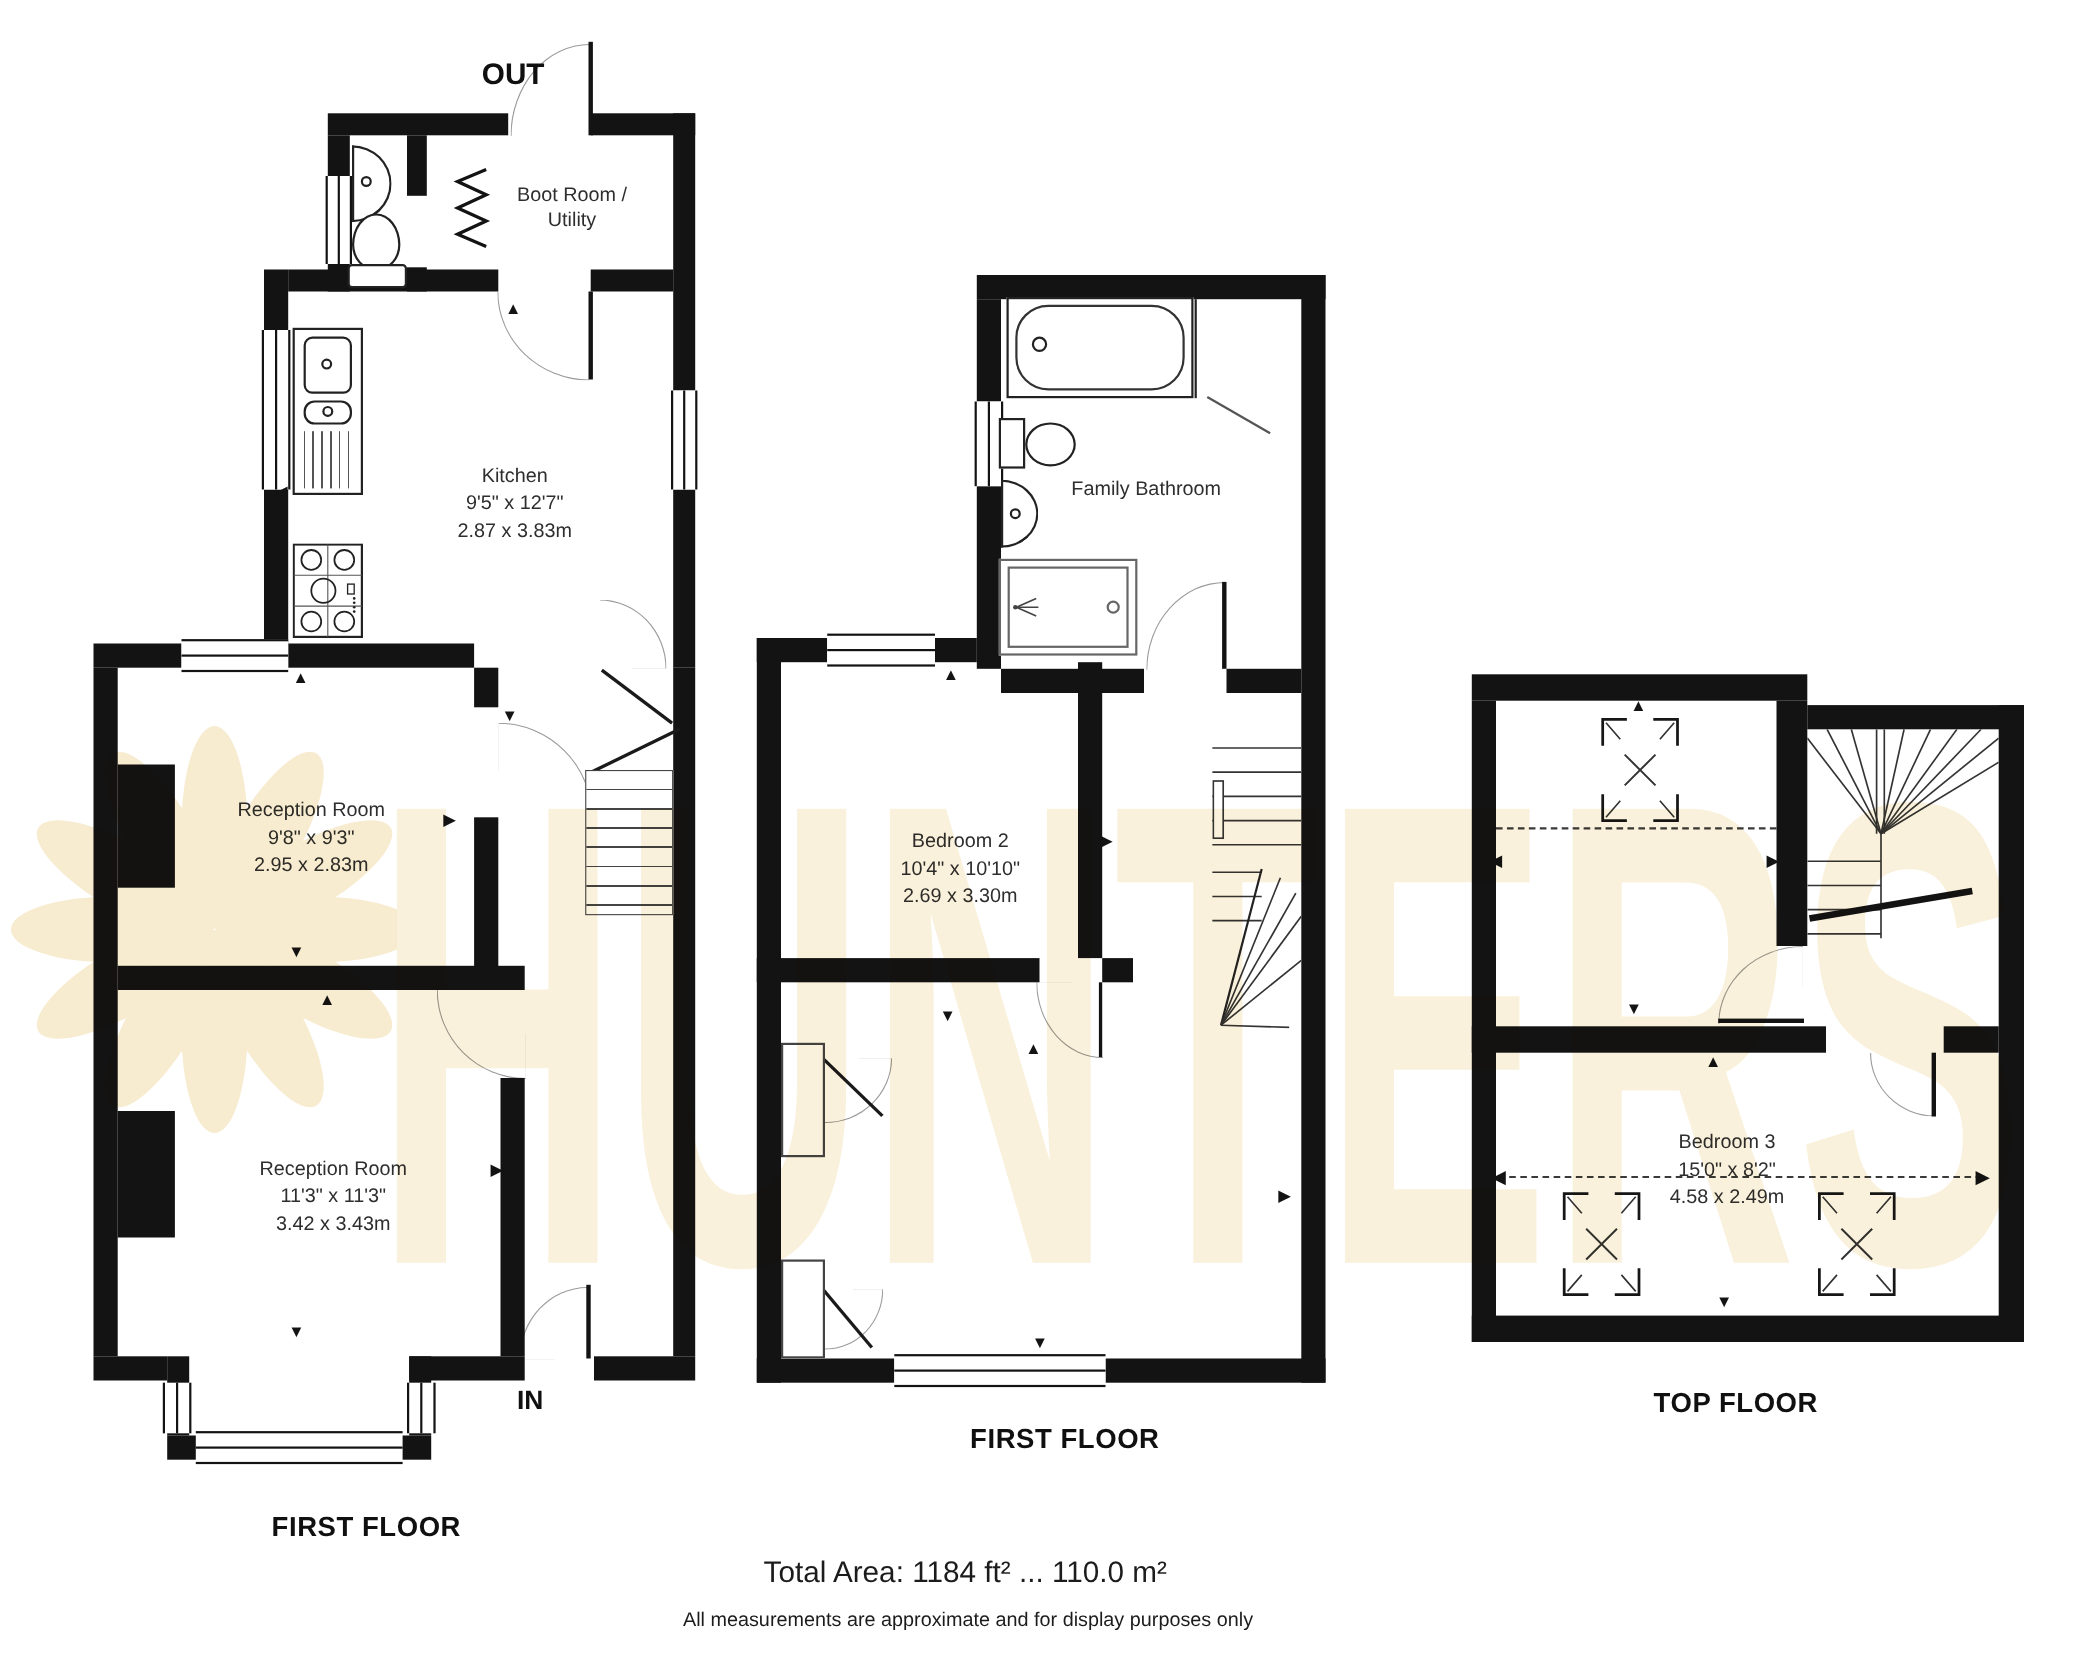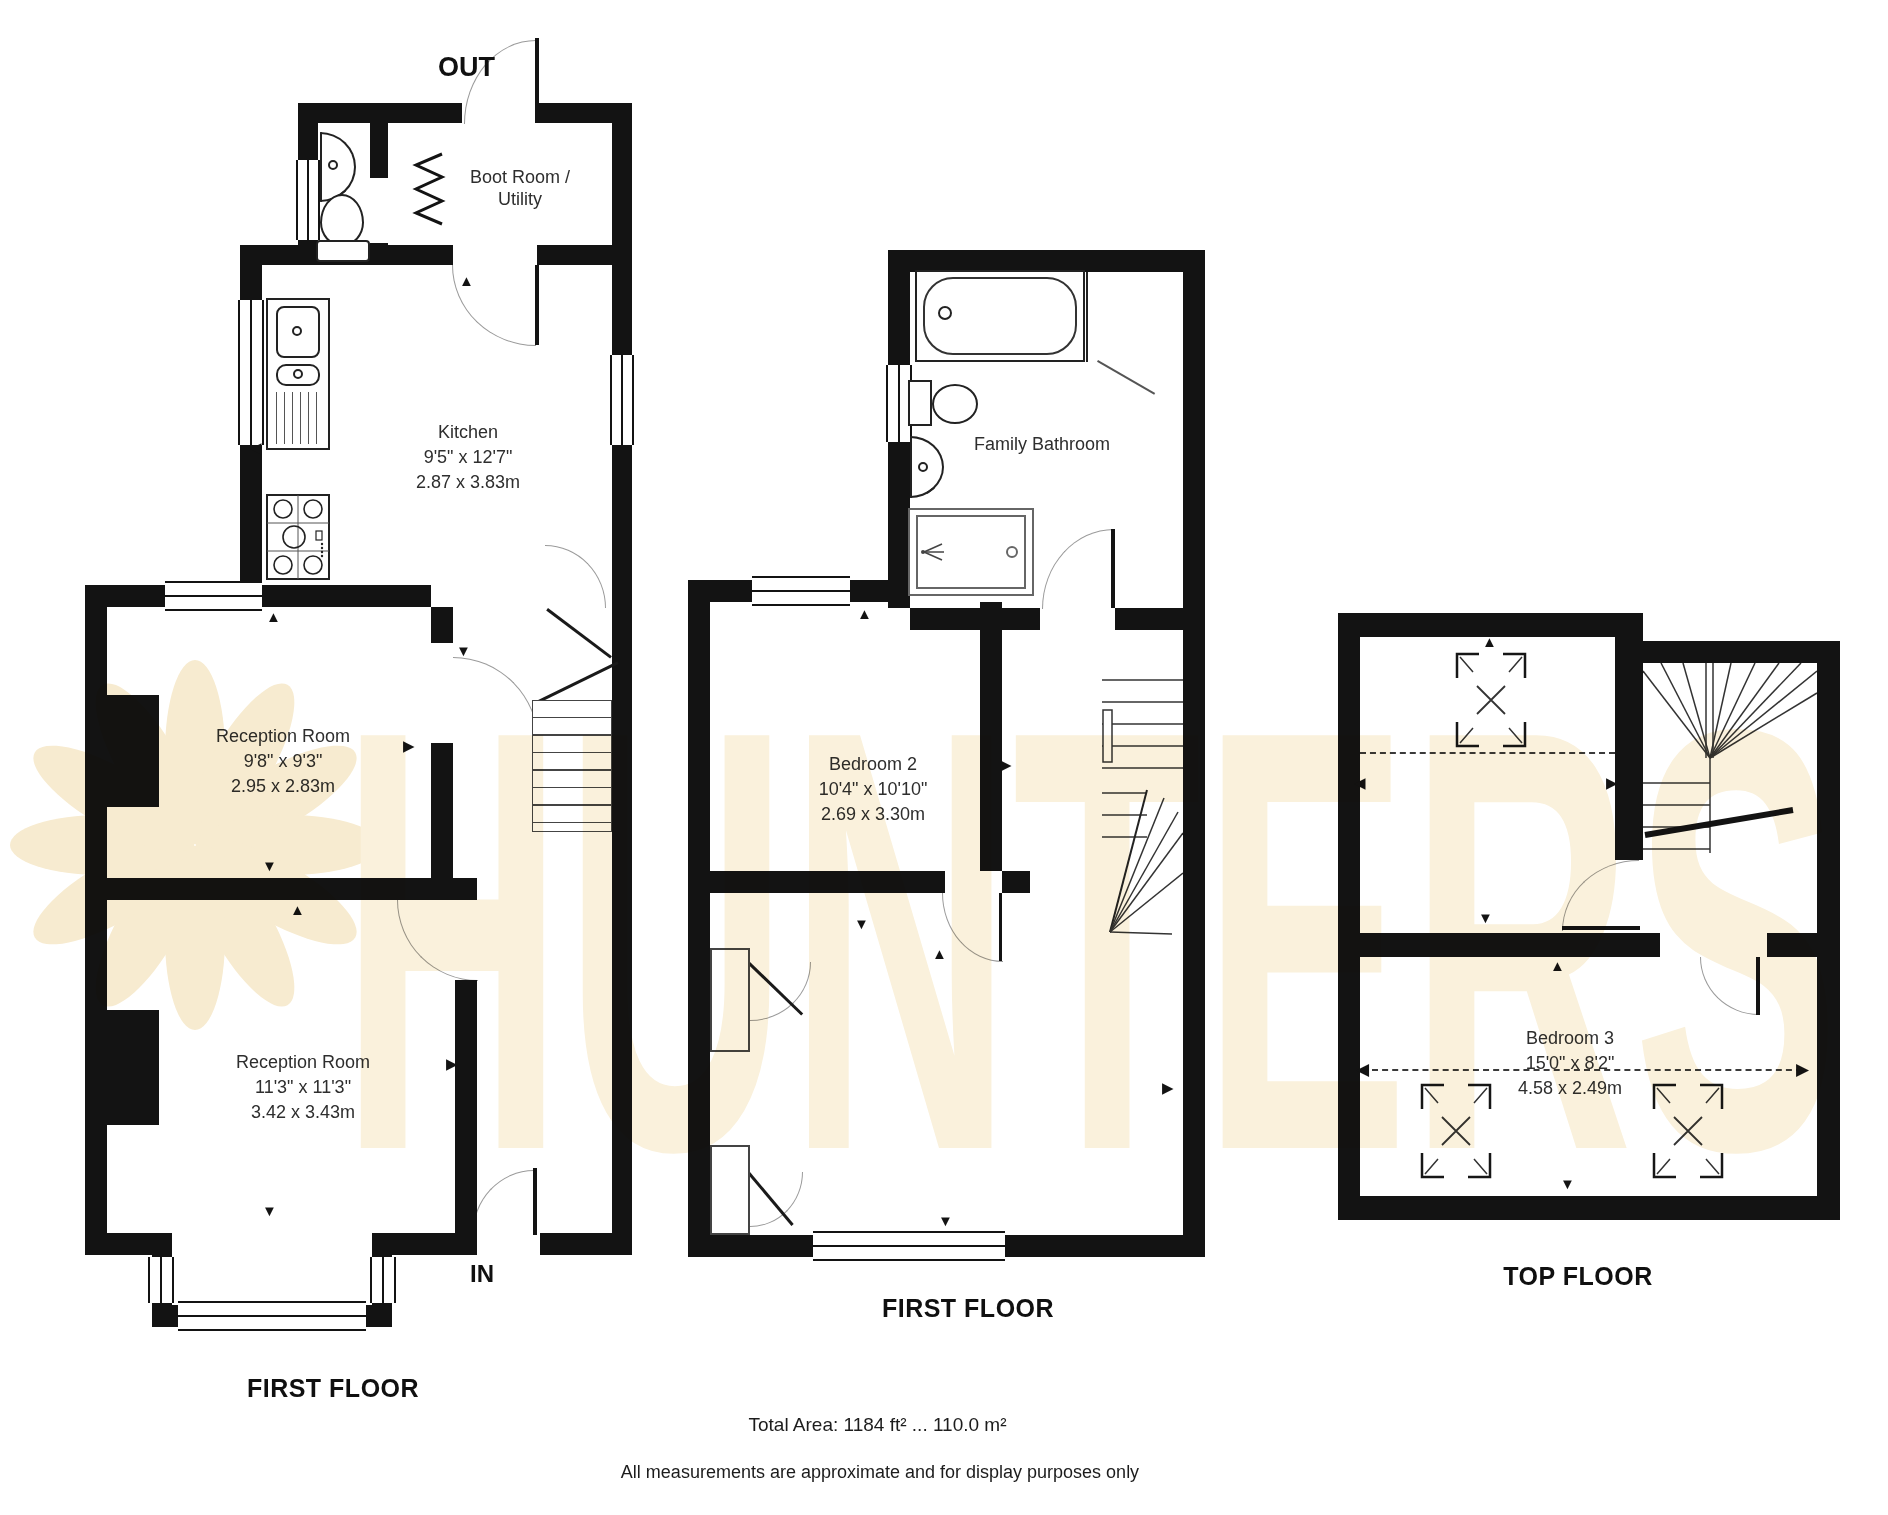--- a/index.html
+++ b/index.html
@@ -303,21 +303,21 @@
   </svg>
   <svg class="svgfix" style="left:1652px;top:1083px" width="72" height="96" viewBox="0 0 72 96">
     <path d="M2,26 L2,2 L24,2 M48,2 L70,2 L70,26 M70,70 L70,94 L48,94 M24,94 L2,94 L2,70" fill="none" stroke="#161616" stroke-width="2.5"></path>
     <path d="M5,5 l13,15 M67,5 l-13,15 M5,91 l13,-15 M67,91 l-13,-15" fill="none" stroke="#333" stroke-width="1.5"></path>
     <path d="M22,34 L50,62 M50,34 L22,62" fill="none" stroke="#333" stroke-width="1.8"></path>
   </svg>
   <span class="arr" style="left:1560px;top:1176px">▼</span>
   <div class="ftitle" style="left:1448px;top:1262px">TOP FLOOR</div>
 
   <div>
-    <div class="footer-line" style="left:565px;top:1414px;width:625px;font-size:19px">Total Area: 1184 ft² ... 110.0 m²</div>
+    <div class="footer-line" style="left:565px;top:1414px;width:625px;font-size:27px">Total Area: 1184 ft² ... 110.0 m²</div>
     <div class="footer-line" style="left:560px;top:1462px;width:640px;font-size:18px">All measurements are approximate and for display purposes only</div>
   </div>
 
   <svg class="wm" width="1888" height="1515" viewBox="0 0 1888 1515">
     <g fill="#F7EBD0">
       <ellipse cx="195" cy="752" rx="30" ry="92" transform="rotate(0 195 845)"></ellipse>
       <ellipse cx="195" cy="752" rx="30" ry="92" transform="rotate(30 195 845)"></ellipse>
       <ellipse cx="195" cy="752" rx="30" ry="92" transform="rotate(60 195 845)"></ellipse>
       <ellipse cx="195" cy="752" rx="30" ry="92" transform="rotate(90 195 845)"></ellipse>
       <ellipse cx="195" cy="752" rx="30" ry="92" transform="rotate(120 195 845)"></ellipse>

